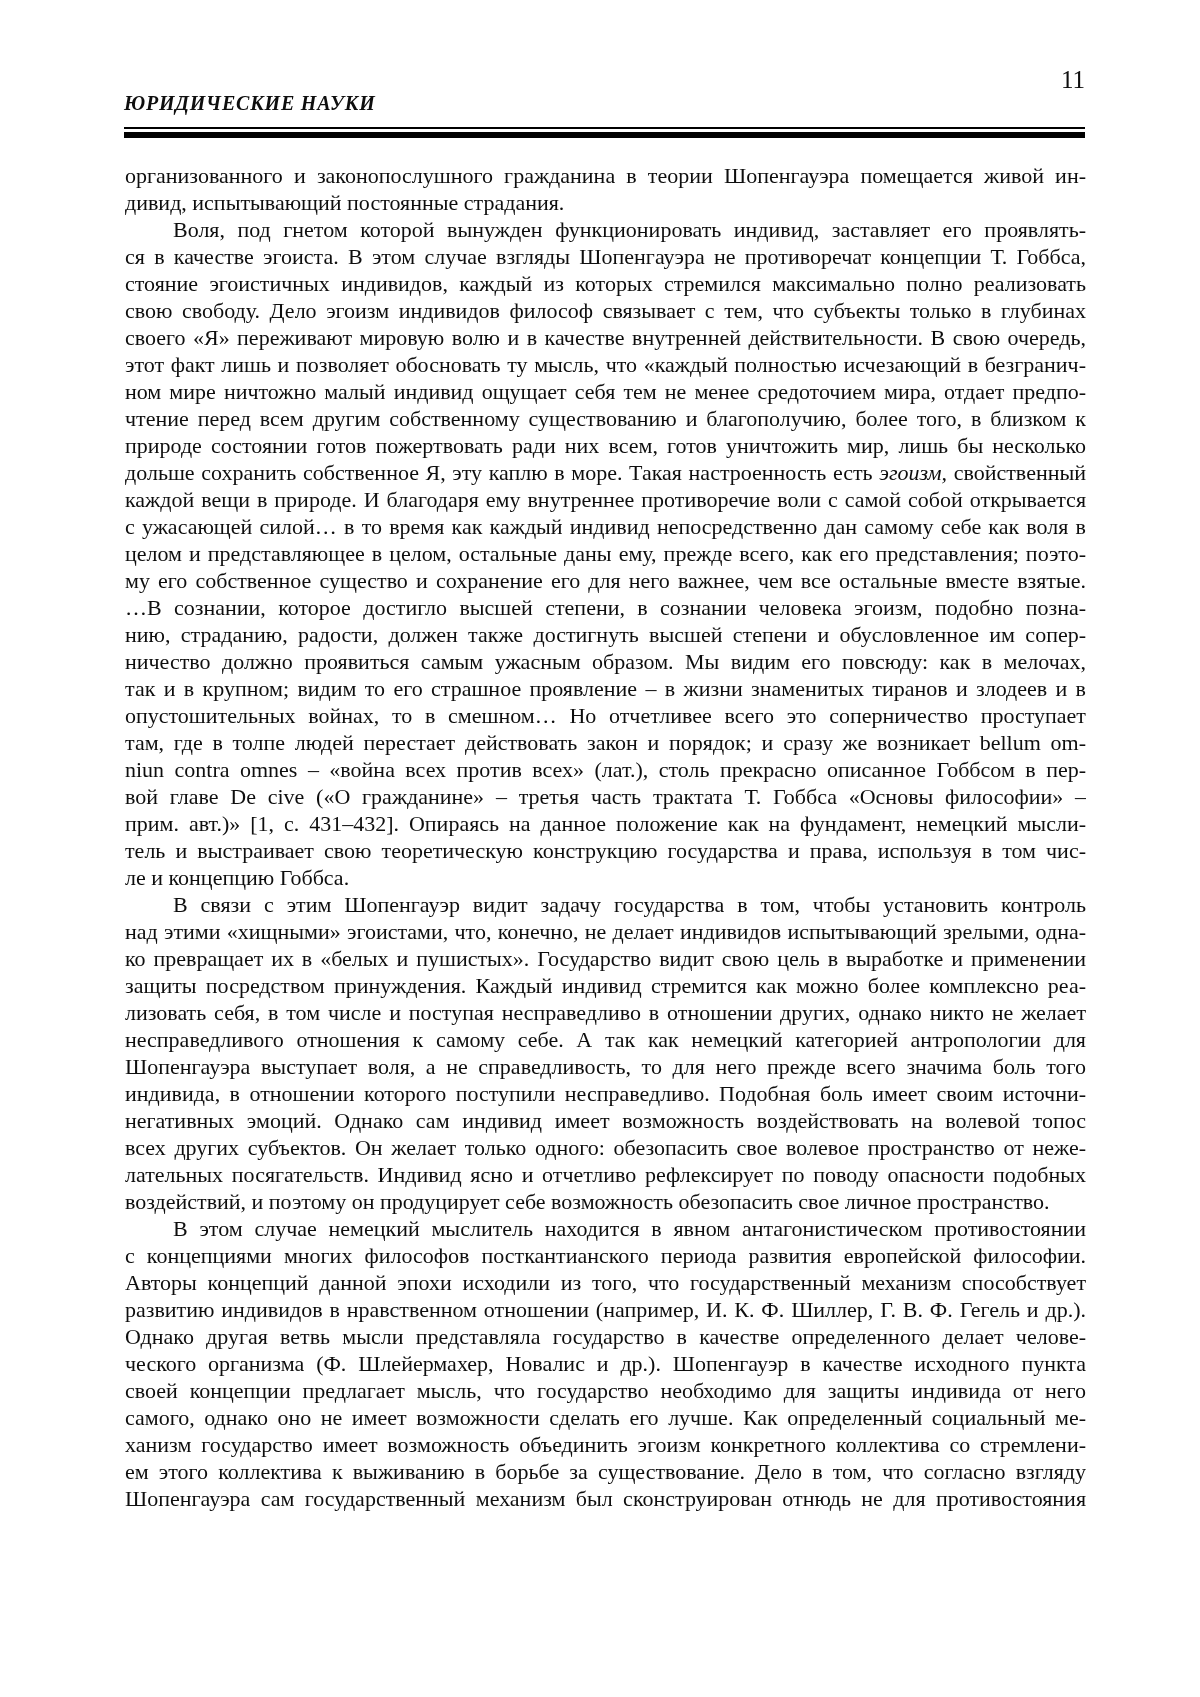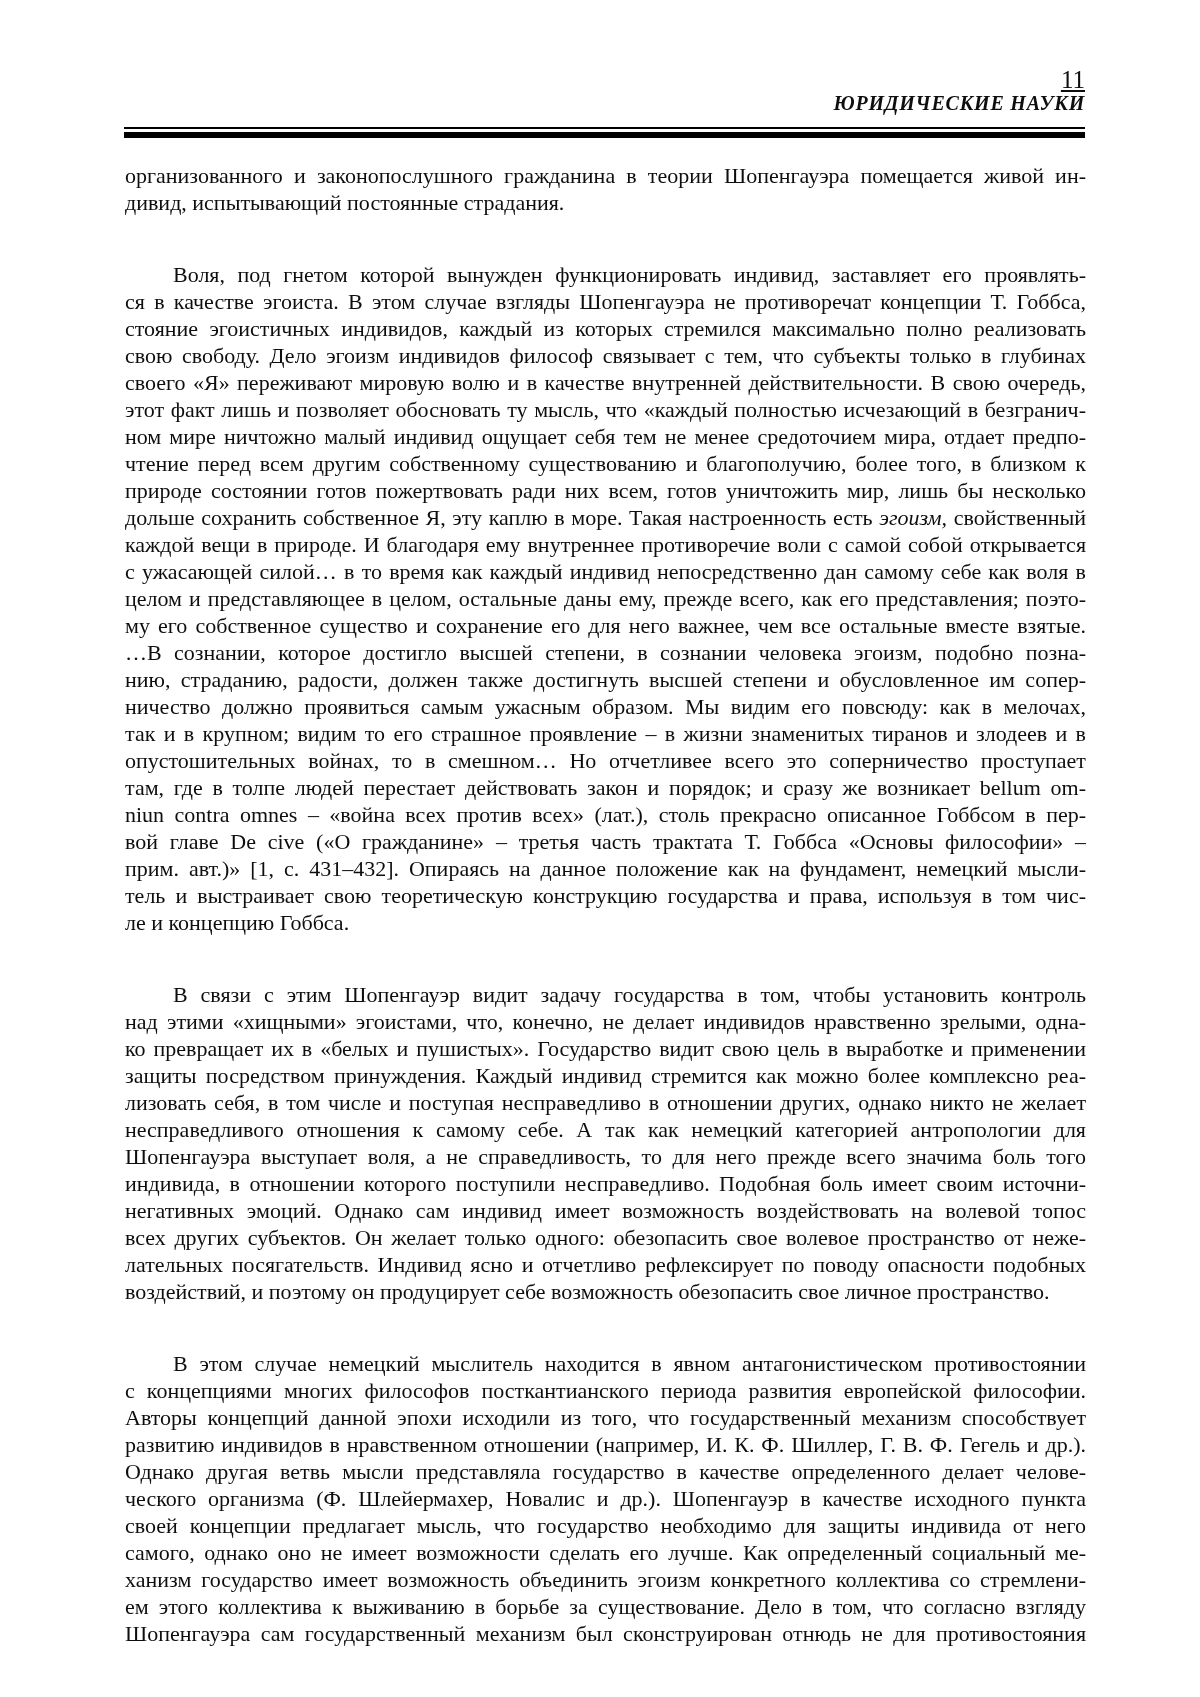--- a/index.html
+++ b/index.html
@@ -12,28 +12,27 @@
     color: #0e0e0e;
   }
   .page-number {
     position: absolute;
     top: 66px;
     left: 124px;
     width: 961px;
     text-align: right;
     font-size: 25px;
     line-height: 28px;
-    text-decoration: underline;
   }
   .section-header {
     position: absolute;
     top: 92px;
     left: 124px;
     width: 961px;
-    text-align: right;
+    text-align: left;
     font-size: 20px;
     font-weight: bold;
     font-style: italic;
     letter-spacing: 0.8px;
     line-height: 22px;
   }
   .header-rule {
     position: absolute;
     left: 124px;
     top: 127px;
@@ -49,21 +48,21 @@
     font-size: 22px;
     line-height: 27px;
   }
   .paragraph { margin: 0; padding: 0; }
   .line {
     height: 27px;
     overflow: hidden;
     text-align: justify;
     text-align-last: justify;
   }
-  .line.indent { padding-left: 48px; margin-top: 45px; }
+  .line.indent { padding-left: 48px; }
   .line.end { text-align-last: left; }
   .line i { font-style: italic; }
 </style>
 </head>
 <body>
 
 <div class="page-number">11</div>
 
 <div class="section-header">ЮРИДИЧЕСКИЕ НАУКИ</div>
 
@@ -99,21 +98,21 @@
       <div class="line">опустошительных войнах, то в смешном… Но отчетливее всего это соперничество проступает</div>
       <div class="line">там, где в толпе людей перестает действовать закон и порядок; и сразу же возникает bellum om-</div>
       <div class="line">niun contra omnes – «война всех против всех» (лат.), столь прекрасно описанное Гоббсом в пер-</div>
       <div class="line">вой главе De cive («О гражданине» – третья часть трактата Т. Гоббса «Основы философии» –</div>
       <div class="line">прим. авт.)» [1, с. 431–432]. Опираясь на данное положение как на фундамент, немецкий мысли-</div>
       <div class="line">тель и выстраивает свою теоретическую конструкцию государства и права, используя в том чис-</div>
       <div class="line end">ле и концепцию Гоббса.</div>
     </div>
     <div class="paragraph">
       <div class="line indent">В связи с этим Шопенгауэр видит задачу государства в том, чтобы установить контроль</div>
-      <div class="line">над этими «хищными» эгоистами, что, конечно, не делает индивидов нравственно зрелыми, одна-</div>
+      <div class="line">над этими «хищными» эгоистами, что, конечно, не делает индивидов испытывающий зрелыми, одна-</div>
       <div class="line">ко превращает их в «белых и пушистых». Государство видит свою цель в выработке и применении</div>
       <div class="line">защиты посредством принуждения. Каждый индивид стремится как можно более комплексно реа-</div>
       <div class="line">лизовать себя, в том числе и поступая несправедливо в отношении других, однако никто не желает</div>
       <div class="line">несправедливого отношения к самому себе. А так как немецкий категорией антропологии для</div>
       <div class="line">Шопенгауэра выступает воля, а не справедливость, то для него прежде всего значима боль того</div>
       <div class="line">индивида, в отношении которого поступили несправедливо. Подобная боль имеет своим источни-</div>
       <div class="line">негативных эмоций. Однако сам индивид имеет возможность воздействовать на волевой топос</div>
       <div class="line">всех других субъектов. Он желает только одного: обезопасить свое волевое пространство от неже-</div>
       <div class="line">лательных посягательств. Индивид ясно и отчетливо рефлексирует по поводу опасности подобных</div>
       <div class="line end">воздействий, и поэтому он продуцирует себе возможность обезопасить свое личное пространство.</div>

